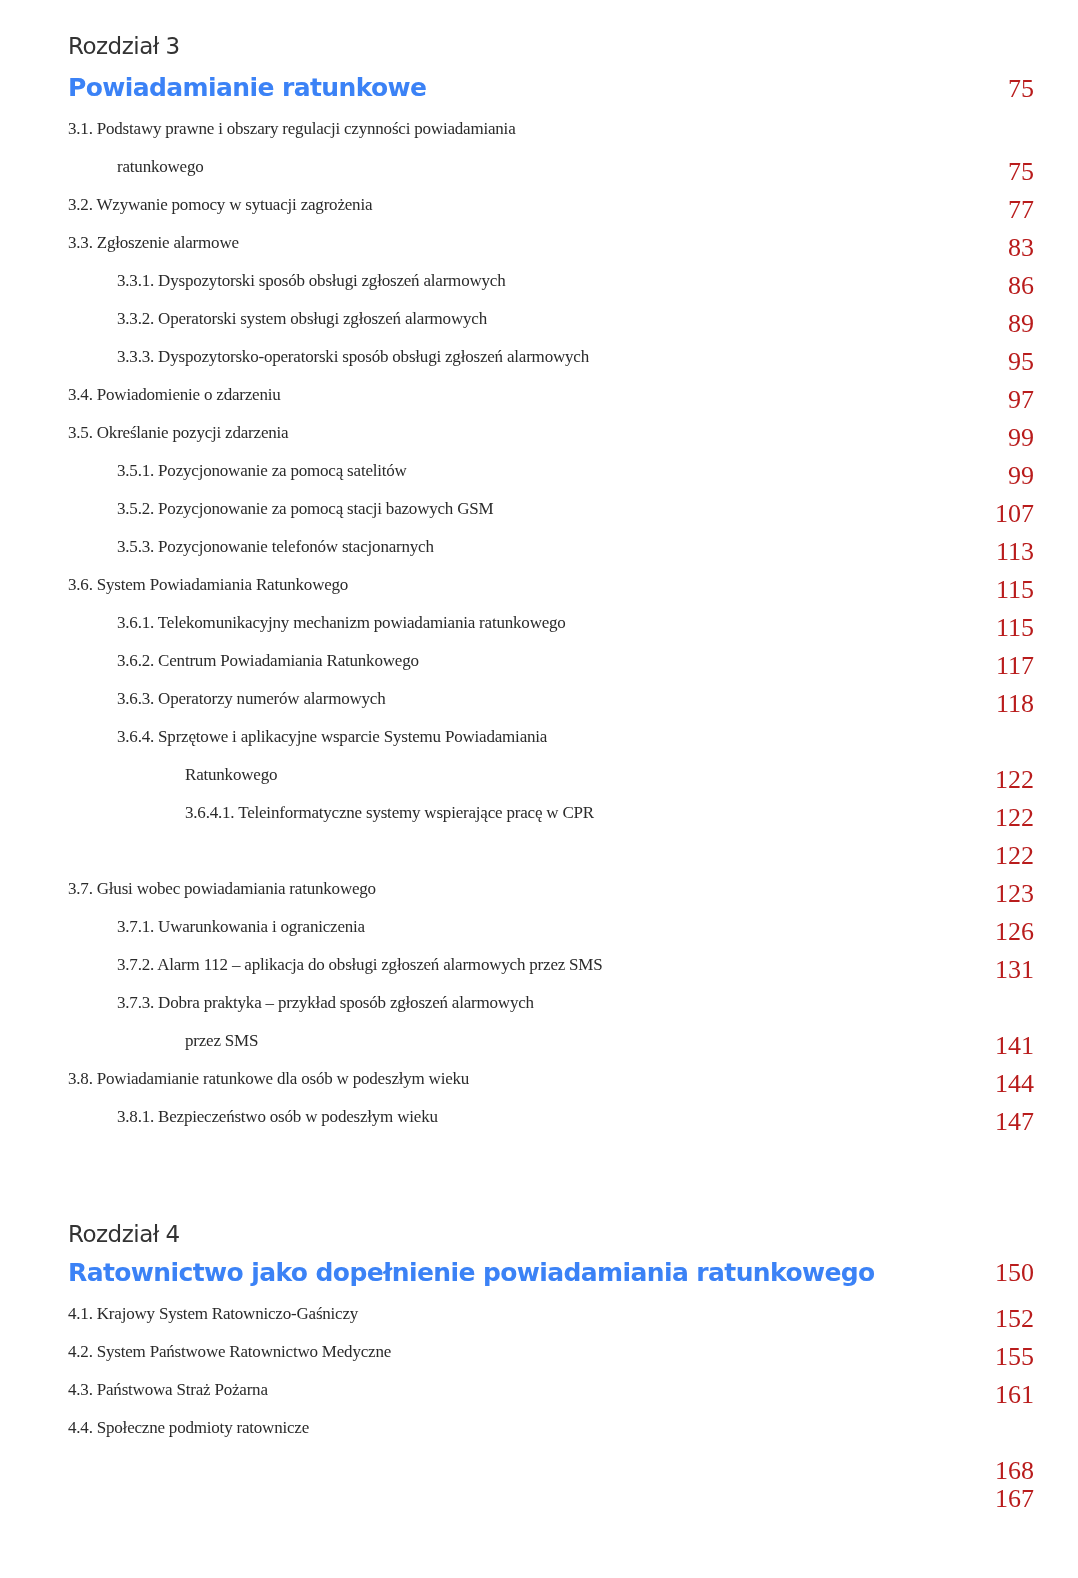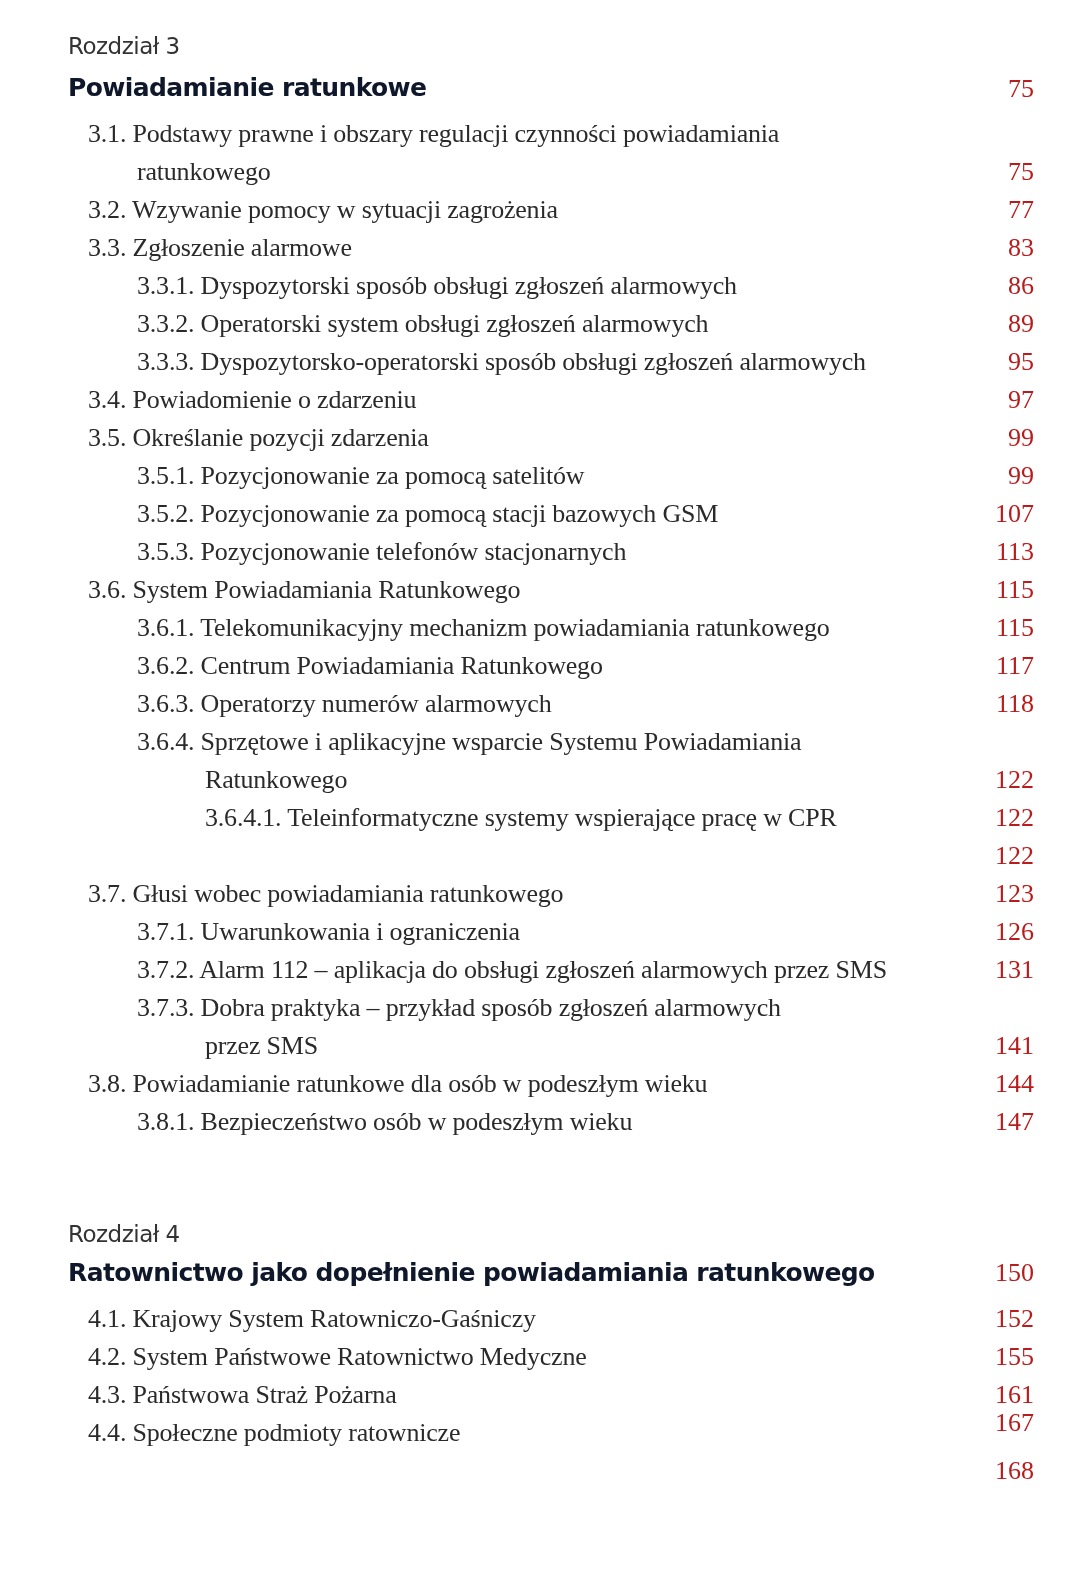--- a/index.html
+++ b/index.html
@@ -8,27 +8,27 @@
     overflow: hidden; color: #222222;
   }
   .page { position: absolute; left: 0; top: 0; width: 1078px; height: 1578px; }
   .chapter-label {
     position: absolute; left: 68px;
     font-family: "DejaVu Sans", sans-serif; font-size: 23px; color: #333;
     letter-spacing: -0.5px;
   }
   .chapter-title {
     position: absolute; left: 68px;
-    font-family: "DejaVu Sans", sans-serif; font-size: 25px; font-weight: bold; color: #0f172a;
+    font-family: "DejaVu Sans", sans-serif; font-size: 25px; font-weight: bold; color: #3b82f6;
     letter-spacing: -0.6px;
   }
   .entry-text {
     position: absolute;
-    font-family: "Liberation Serif", serif; font-size: 26px; color: #2a2a2a;
-    white-space: nowrap; letter-spacing: -0.2px; margin-left: 20px;
+    font-family: "Liberation Serif", serif; font-size: 17px; color: #2a2a2a;
+    white-space: nowrap; letter-spacing: -0.2px;
   }
   .page-num {
     position: absolute; right: 44px;
     font-family: "Liberation Serif", serif; font-size: 26px; color: #b91c1c;
     text-align: right; white-space: nowrap;
   }
   .page-num.chapter { font-size: 26px; }
 </style>
 </head>
 <body>
@@ -120,17 +120,17 @@
   <div class="entry-text" style="left:68px;top:1304px">4.1. Krajowy System Ratowniczo-Gaśniczy</div>
   <div class="page-num" style="top:1304px">152</div>
 
   <div class="entry-text" style="left:68px;top:1342px">4.2. System Państwowe Ratownictwo Medyczne</div>
   <div class="page-num" style="top:1342px">155</div>
 
   <div class="entry-text" style="left:68px;top:1380px">4.3. Państwowa Straż Pożarna</div>
   <div class="page-num" style="top:1380px">161</div>
 
   <div class="entry-text" style="left:68px;top:1418px">4.4. Społeczne podmioty ratownicze</div>
-  <div class="page-num" style="top:1408px">167</div>
+  <div class="page-num" style="top:1484px">167</div>
 
   <div class="page-num" style="top:1456px">168</div>
 
 </div>
 
 </body></html>

